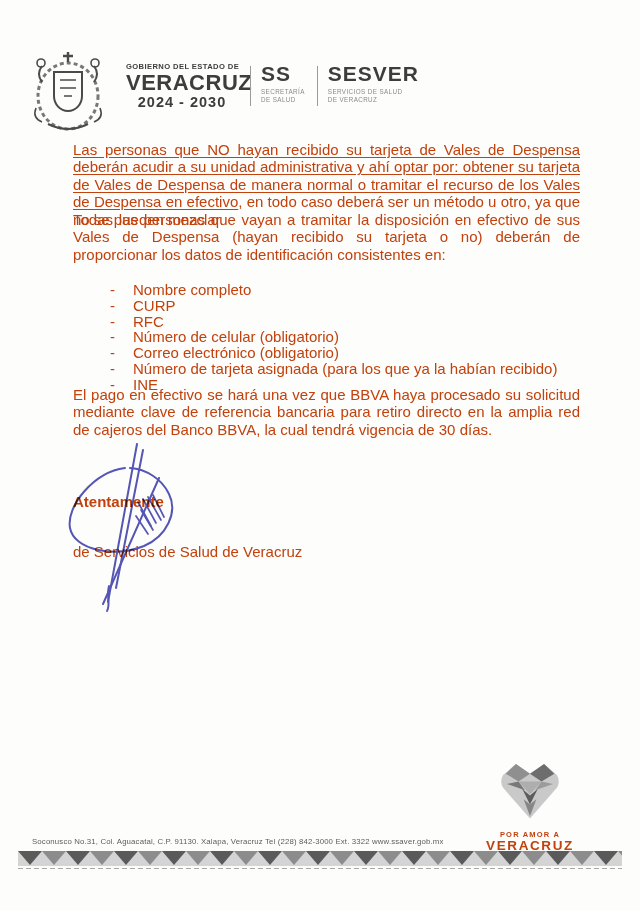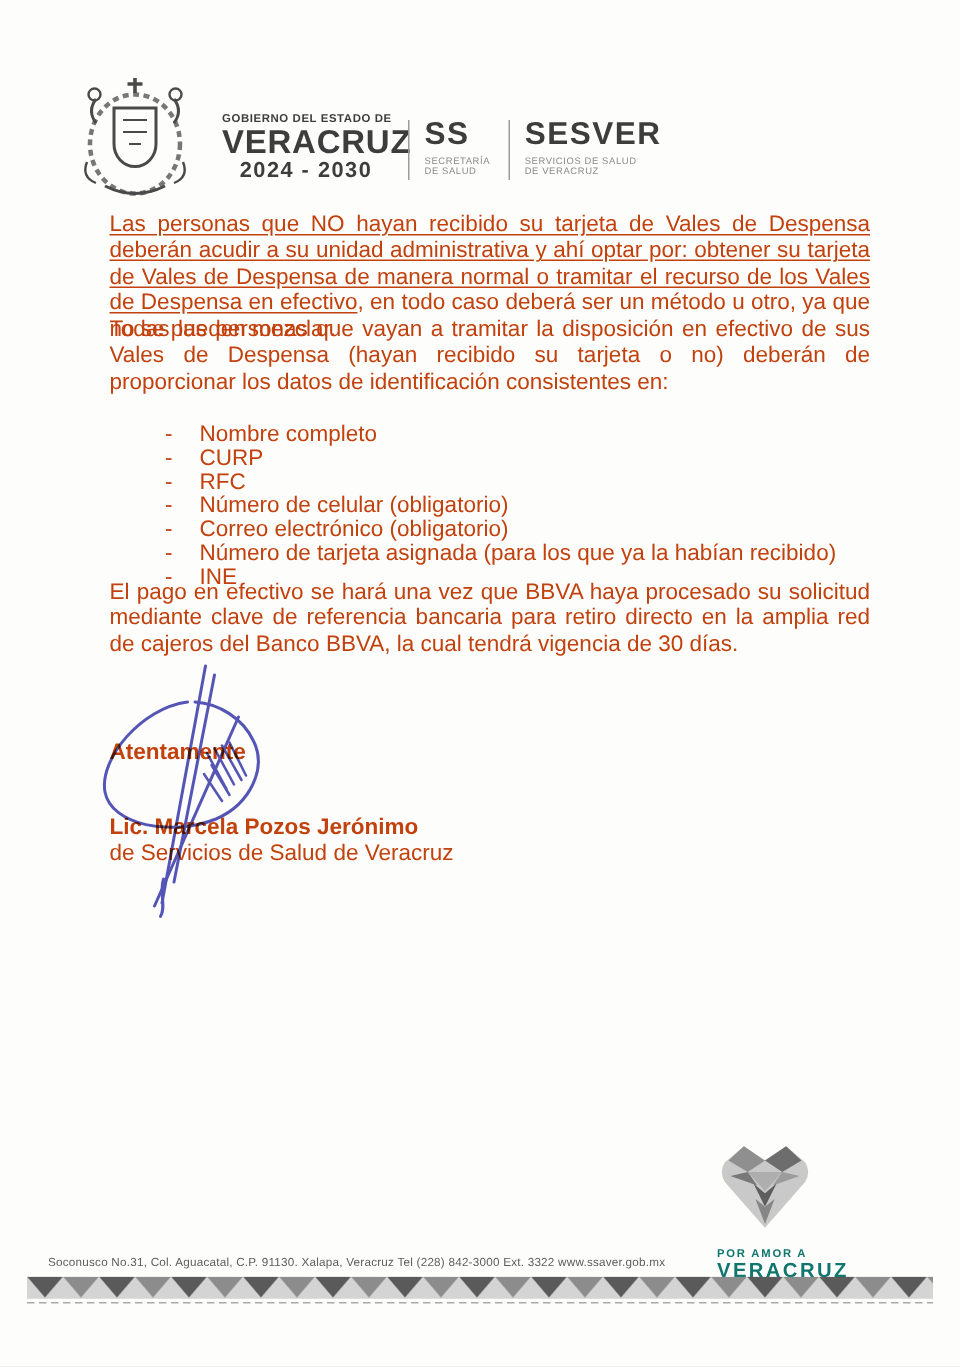--- a/index.html
+++ b/index.html
@@ -6,21 +6,21 @@
   .page{
     position:relative;
     width:640px;height:911px;
     background:#fdfdfc;
     margin:0 auto;
     font-family:"Liberation Sans", sans-serif;
     color:#222;
     overflow:hidden;
   }
   
-  .hdr{position:absolute;top:50px;left:46px;display:flex;align-items:center;}
+  .hdr{position:absolute;top:50px;left:24px;display:flex;align-items:flex-start;}
   .crest{width:88px;height:84px;flex:0 0 auto;}
   .gob-block{margin-left:14px;margin-top:12px;text-align:center;color:#3d3d3d;width:112px;}
   .gob-l1{font-size:7.6px;font-weight:bold;letter-spacing:.4px;white-space:nowrap;}
   .gob-l2{font-size:22px;font-weight:bold;letter-spacing:.5px;line-height:22px;margin-top:1px;}
   .gob-l3{font-size:14.5px;font-weight:bold;letter-spacing:1px;line-height:15px;margin-top:1px;}
   .vdiv{width:1px;height:40px;background:#9b9b9b;margin:16px 10px 0 12px;}
   .abbr-block{margin-top:14px;color:#3d3d3d;}
   .abbr{font-size:21px;font-weight:bold;letter-spacing:1px;line-height:20px;}
   .abbr-sub{font-size:6.3px;color:#8a8a8a;letter-spacing:.4px;line-height:7.5px;margin-top:4px;white-space:pre-line;text-transform:uppercase;}
   
@@ -34,21 +34,21 @@
   .psal{top:493px;font-weight:bold;}
   .psign{top:543px;}
   .psign .nm{font-weight:bold;}
   ul.dash{list-style:none;margin:16px;padding:0;line-height:15.8px;}
   ul.dash li{padding-left:44px;position:relative;}
   ul.dash li::before{content:"-";position:absolute;left:21px;}
   u{text-underline-offset:2px;}
   
   .sig{position:absolute;left:56px;top:436px;mix-blend-mode:multiply;}
   
-  .heart-block{position:absolute;left:478px;top:762px;width:104px;text-align:left;color:#0f766e;}
+  .heart-block{position:absolute;left:478px;top:762px;width:104px;text-align:center;color:#c2410c;}
   .heart-cap1{font-size:7.5px;font-weight:bold;letter-spacing:1.2px;margin-top:6px;}
   .heart-cap2{font-size:13.5px;font-weight:bold;letter-spacing:1.6px;line-height:13px;}
   .addr{position:absolute;left:32px;top:837px;font-size:7.8px;font-weight:normal;color:#5d5d5d;letter-spacing:.15px;}
   .zigzag{position:absolute;left:18px;top:851px;}
 </style>
 </head>
 <body>
 
 <div class="page">
 
@@ -98,21 +98,20 @@
       <li>Número de tarjeta asignada (para los que ya la habían recibido)</li>
       <li>INE</li>
     </ul>
 
   <p class="doc just p3" style="position:absolute;margin:0;">El pago en efectivo se hará una vez que BBVA haya procesado su solicitud mediante clave de referencia bancaria para retiro directo en la amplia red de cajeros del Banco BBVA, la cual tendrá vigencia de 30 días.</p>
 
 
   <p class="doc psal" style="position:absolute;margin:0;">Atentamente</p>
 
   <div class="doc psign" style="position:absolute;">
-    <div class="nm">Lic. Marcela Pozos Jerónimo</div>
     <div>de Servicios de Salud de Veracruz</div>
   </div>
 
   <svg class="sig" width="150" height="180" viewBox="0 0 150 180">
     <g fill="none" stroke="#3f3fae" stroke-width="2" stroke-linecap="round" opacity=".88">
       <path d="M81 8 L52 166"></path>
       <path d="M87 14 L60 152"></path>
       <path d="M103 42 L47 168"></path>
       <path d="M69 32 C 38 36, 10 70, 14 92 C 18 114, 58 122, 88 110 C 111 100, 122 76, 113 58 C 106 43, 90 33, 74 32"></path>
       <path d="M82 66 L95 90" stroke-width="1.7"></path>

